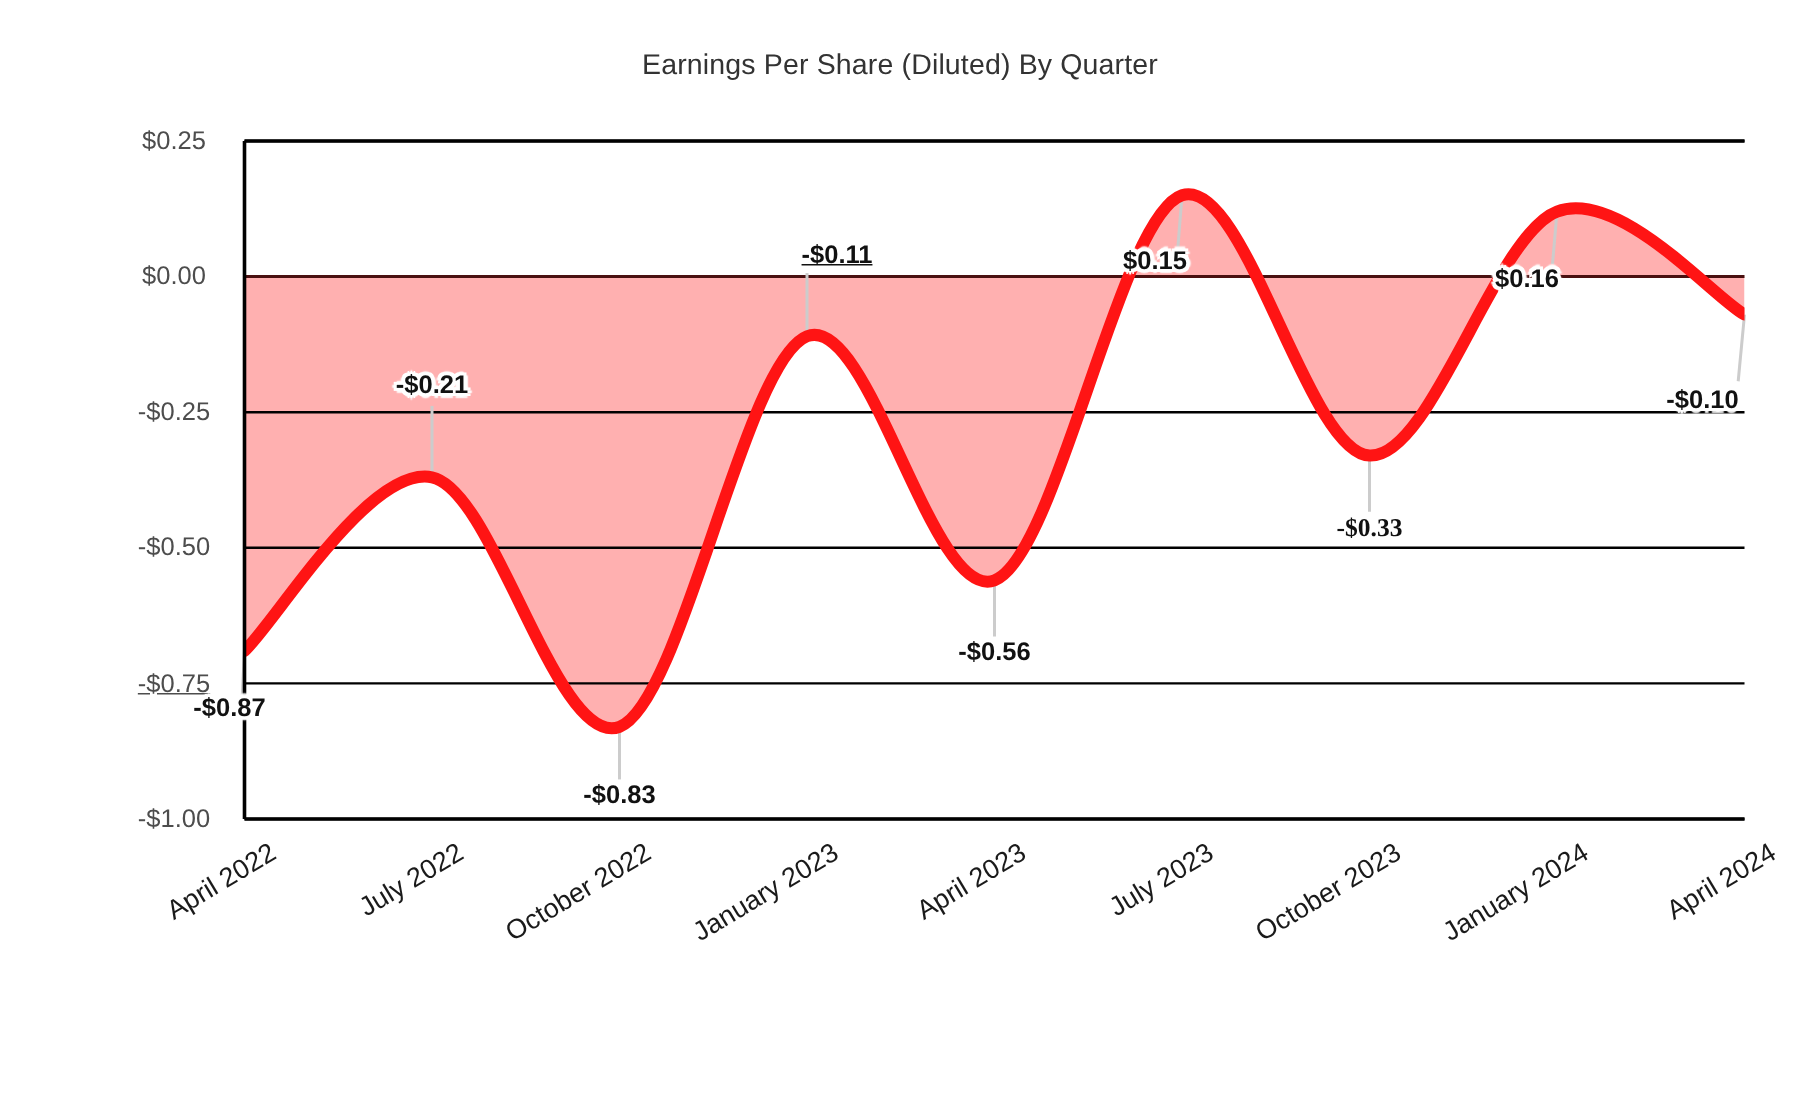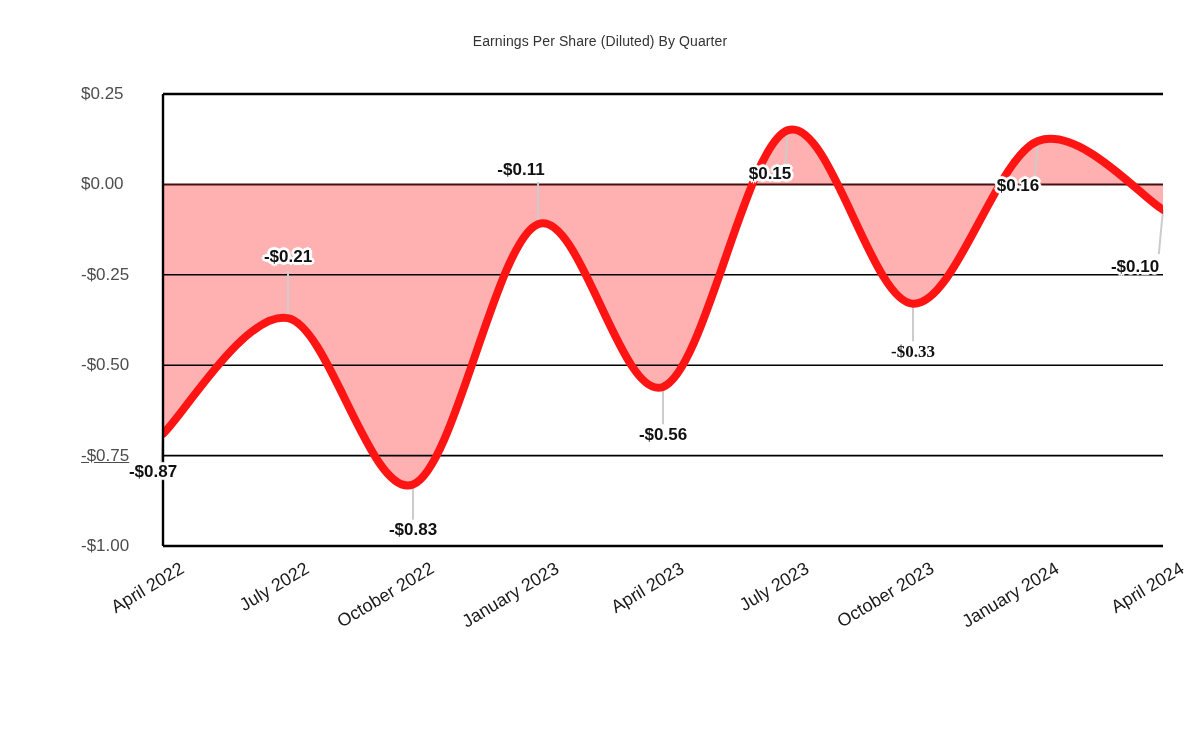--- a/index.html
+++ b/index.html
@@ -4,25 +4,25 @@
 <style>
   html,body{margin:0;padding:0;}
   body{
     width:1200px;height:742px;background:#ffffff;
     font-family:"Liberation Sans","DejaVu Sans",sans-serif;
     overflow:hidden;position:relative;
   }
   #chart-root{position:absolute;left:0;top:0;width:1200px;height:742px;}
   #chart-title{
     position:absolute;left:0;top:33px;width:1200px;
-    text-align:center;font-size:14px;color:#333333;
+    text-align:center;font-size:19px;color:#333333;
     letter-spacing:.1px;
   }
   .y-tick-label{
-    position:absolute;right:0;width:70px;text-align:left;
+    position:absolute;right:0;width:70px;text-align:center;
     font-size:17px;color:#4d4d4d;
     transform:translateY(-50%);
   }
   .x-tick-label{
     position:absolute;font-size:18px;color:#1a1a1a;
     white-space:nowrap;transform-origin:right top;
     transform:rotate(-31deg);text-align:right;
   }
   .data-label{
     position:absolute;font-size:17px;font-weight:bold;color:#111111;
@@ -97,21 +97,21 @@
       <div class="x-tick-label" style="left: 477px; top: 558px; width: 200px;">April 2023</div>
       <div class="x-tick-label" style="left: 602px; top: 558px; width: 200px;">July 2023</div>
       <div class="x-tick-label" style="left: 727px; top: 558px; width: 200px;">October 2023</div>
       <div class="x-tick-label" style="left: 852px; top: 558px; width: 200px;">January 2024</div>
       <div class="x-tick-label" style="left: 977px; top: 558px; width: 200px;">April 2024</div>
     </div>
   <div id="data-labels">
       <div class="data-label" style="left: 153px; top: 471.904px;">-$0.87</div>
       <div class="data-label" style="left: 288px; top: 257.192px;">-$0.21</div>
       <div class="data-label" style="left: 413px; top: 529.528px;">-$0.83</div>
-      <div class="data-label" style="left: 521px; top: 170.176px;">-$0.11</div>
+      <div class="data-label" style="left: 558px; top: 170.176px; text-decoration: underline;">-$0.11</div>
       <div class="data-label" style="left: 663px; top: 434.896px;">-$0.56</div>
       <div class="data-label" style="left: 770px; top: 174.16px;">$0.15</div>
       <div class="data-label" style="left: 913px; top: 351.728px; font-family: Liberation Serif, serif;">-$0.33</div>
       <div class="data-label" style="left: 1018px; top: 186.008px;">$0.16</div>
       <div class="data-label" style="left: 1135px; top: 266.712px;">-$0.10</div>
     </div>
 
 </div>
 
 </body></html>

